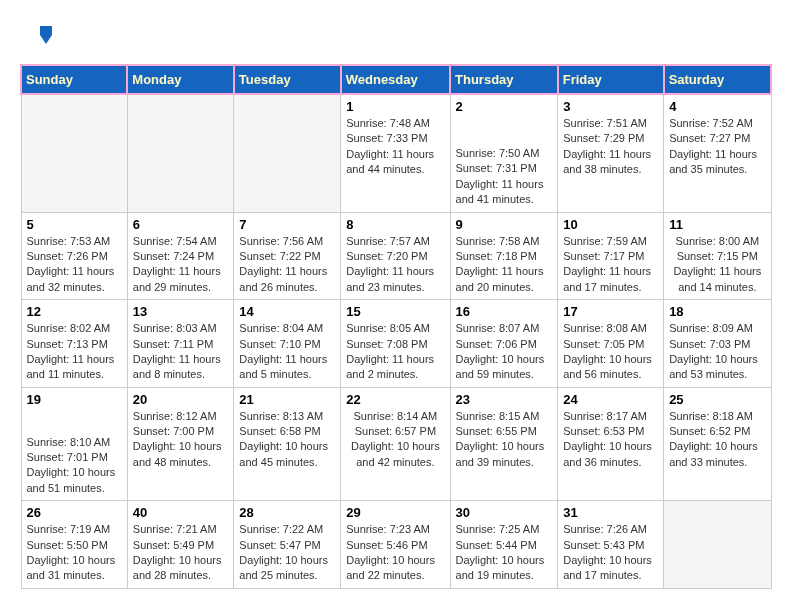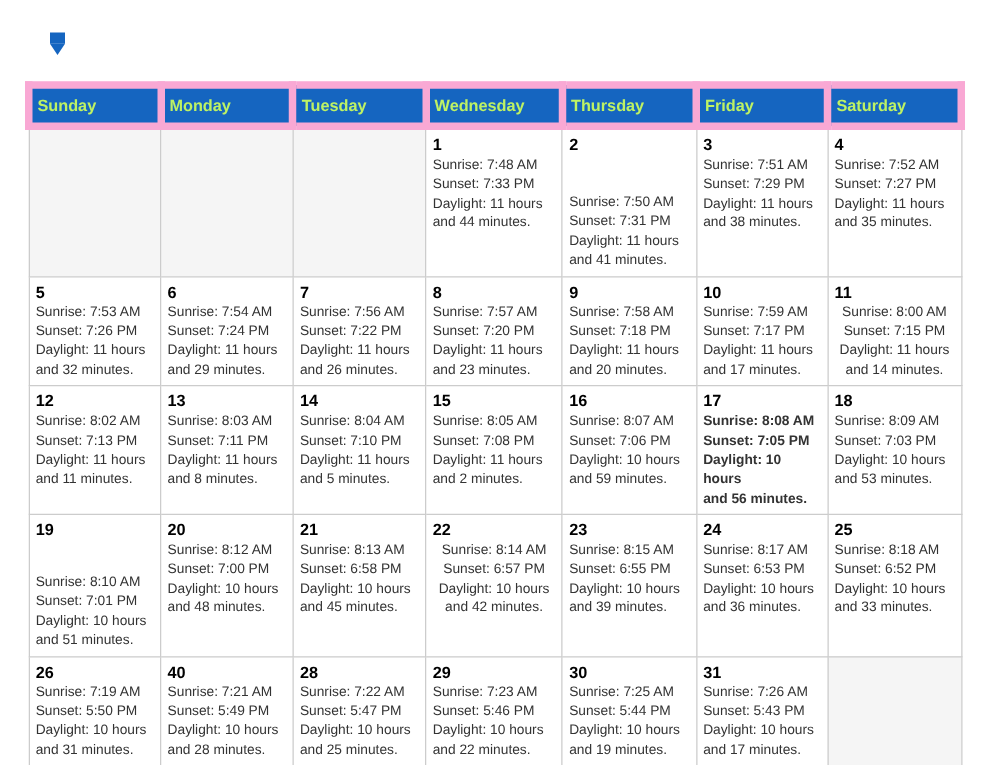--- a/index.html
+++ b/index.html
@@ -43,26 +43,26 @@
     .location {
       font-size: 16px;
       color: #555;
     }
     table {
       width: 100%;
       border-collapse: collapse;
     }
     th {
       background-color: #1565c0;
-      color: #bef264;
+      color: #fef9c3;
       font-size: 13px;
       font-weight: bold;
       padding: 6px 4px;
       text-align: left;
-      border: 6px solid #f9a8d4;
+      border: 2px solid #f9a8d4;
     }
     td {
       border: 1px solid #ccc;
       vertical-align: top;
       padding: 4px 5px;
       font-size: 11px;
       color: #333;
       height: 85px;
       width: 113px;
       background: #fff;
@@ -232,21 +232,21 @@
         </td>
         <td>
           <div class="day-num">16</div>
           <div class="day-info" style="white-space: pre-line;">Sunrise: 8:07 AM
 Sunset: 7:06 PM
 Daylight: 10 hours
 and 59 minutes.</div>
         </td>
         <td>
           <div class="day-num">17</div>
-          <div class="day-info" style="white-space: pre-line; font-weight: bold;">Sunrise: 8:08 AM
+          <div class="day-info" style="white-space: pre-line;">Sunrise: 8:08 AM
 Sunset: 7:05 PM
 Daylight: 10 hours
 and 56 minutes.</div>
         </td>
         <td>
           <div class="day-num">18</div>
           <div class="day-info" style="white-space: pre-line;">Sunrise: 8:09 AM
 Sunset: 7:03 PM
 Daylight: 10 hours
 and 53 minutes.</div>

